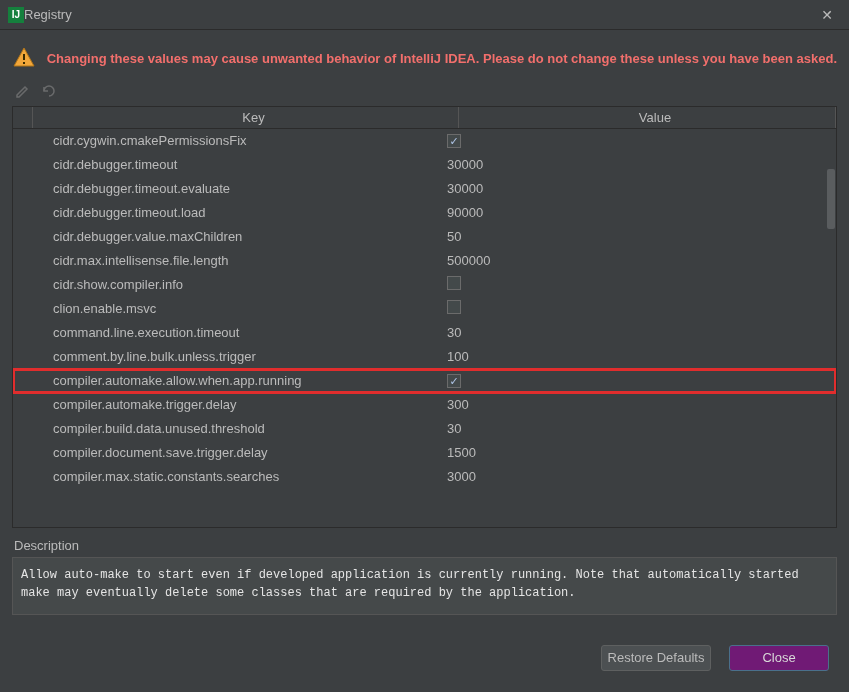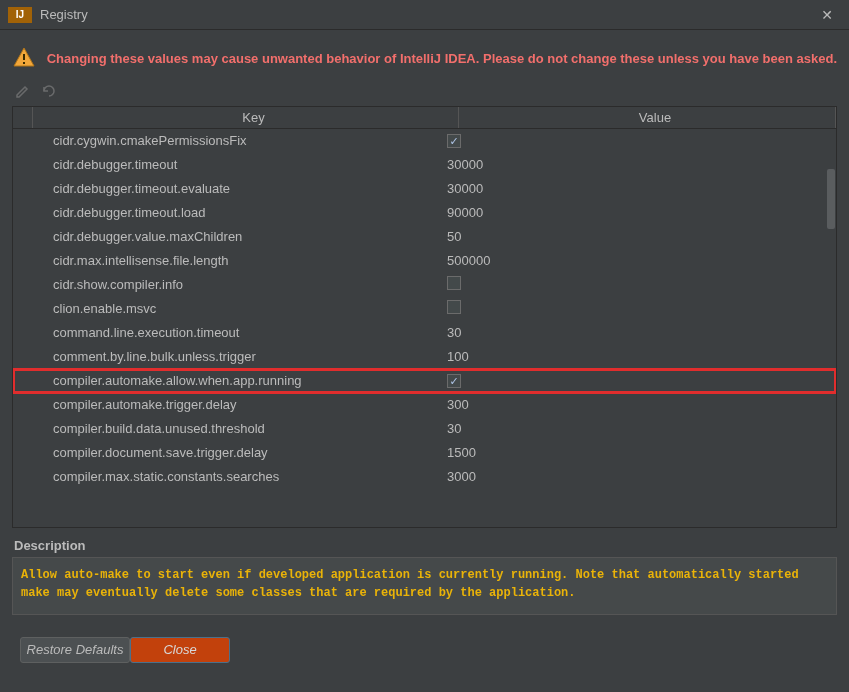--- a/index.html
+++ b/index.html
@@ -12,26 +12,25 @@
     overflow: hidden;
   }
   .titlebar {
     height: 30px;
     background: #3c3f41;
     display: flex; align-items: center;
     padding: 0 8px;
     border-bottom: 1px solid #2b2b2b;
   }
   .app-icon {
-    width: 24px; height: 16px;
-    background: #a16207;
+    width: 16px; height: 16px;
+    background: #15803d;
     color: #fff;
     font-size: 10px;
     display: flex; align-items: center; justify-content: center;
-    margin-right: 8px;
     font-weight: bold;
   }
   .title { color: #bbbbbb; flex: 1; }
   .close-x { color: #bbbbbb; font-size: 14px; cursor: pointer; padding: 4px 8px; }
 
   .content { padding: 10px 8px 0 8px; }
 
   .warning {
     display: flex; align-items: center;
     padding: 6px 4px 10px 4px;
@@ -133,55 +132,53 @@
   .scroll-thumb {
     position: absolute;
     right: 1px;
     top: 40px;
     width: 8px; height: 60px;
     background: #5a5d5f;
     border-radius: 2px;
   }
 
   .desc-section {
-    margin: 6px 4px 4px 4px;
-    font-weight: bold;
+    margin: 6px 4px 12px 4px;
   }
   .desc-label { color: #bbbbbb; padding: 4px 2px; }
   .desc-box {
     border: 1px solid #555;
     background: #45494a;
     padding: 8px;
     height: 58px;
     font-family: "Courier New", monospace;
     font-size: 12px;
-    color: #eab308;
+    color: #e5e5e5;
     line-height: 1.5;
   }
 
   .button-bar {
     display: flex;
-    justify-content: flex-start;
-    gap: 0;
+    justify-content: flex-end;
+    gap: 18px;
     padding: 18px 12px 12px 12px;
-    font-style: italic;
   }
   .btn {
     min-width: 110px;
     height: 26px;
     border: 1px solid #5e6060;
     background: #4c5052;
     color: #bbbbbb;
     text-align: center;
     line-height: 24px;
     border-radius: 3px;
     cursor: pointer;
   }
   .btn.primary {
-    background: #c2410c;
+    background: #701a75;
     border-color: #4a708b;
     color: #d8d8d8;
     min-width: 100px;
   }
 </style>
 </head>
 <body>
 
 <div class="titlebar">
   <div class="app-icon">IJ</div>

